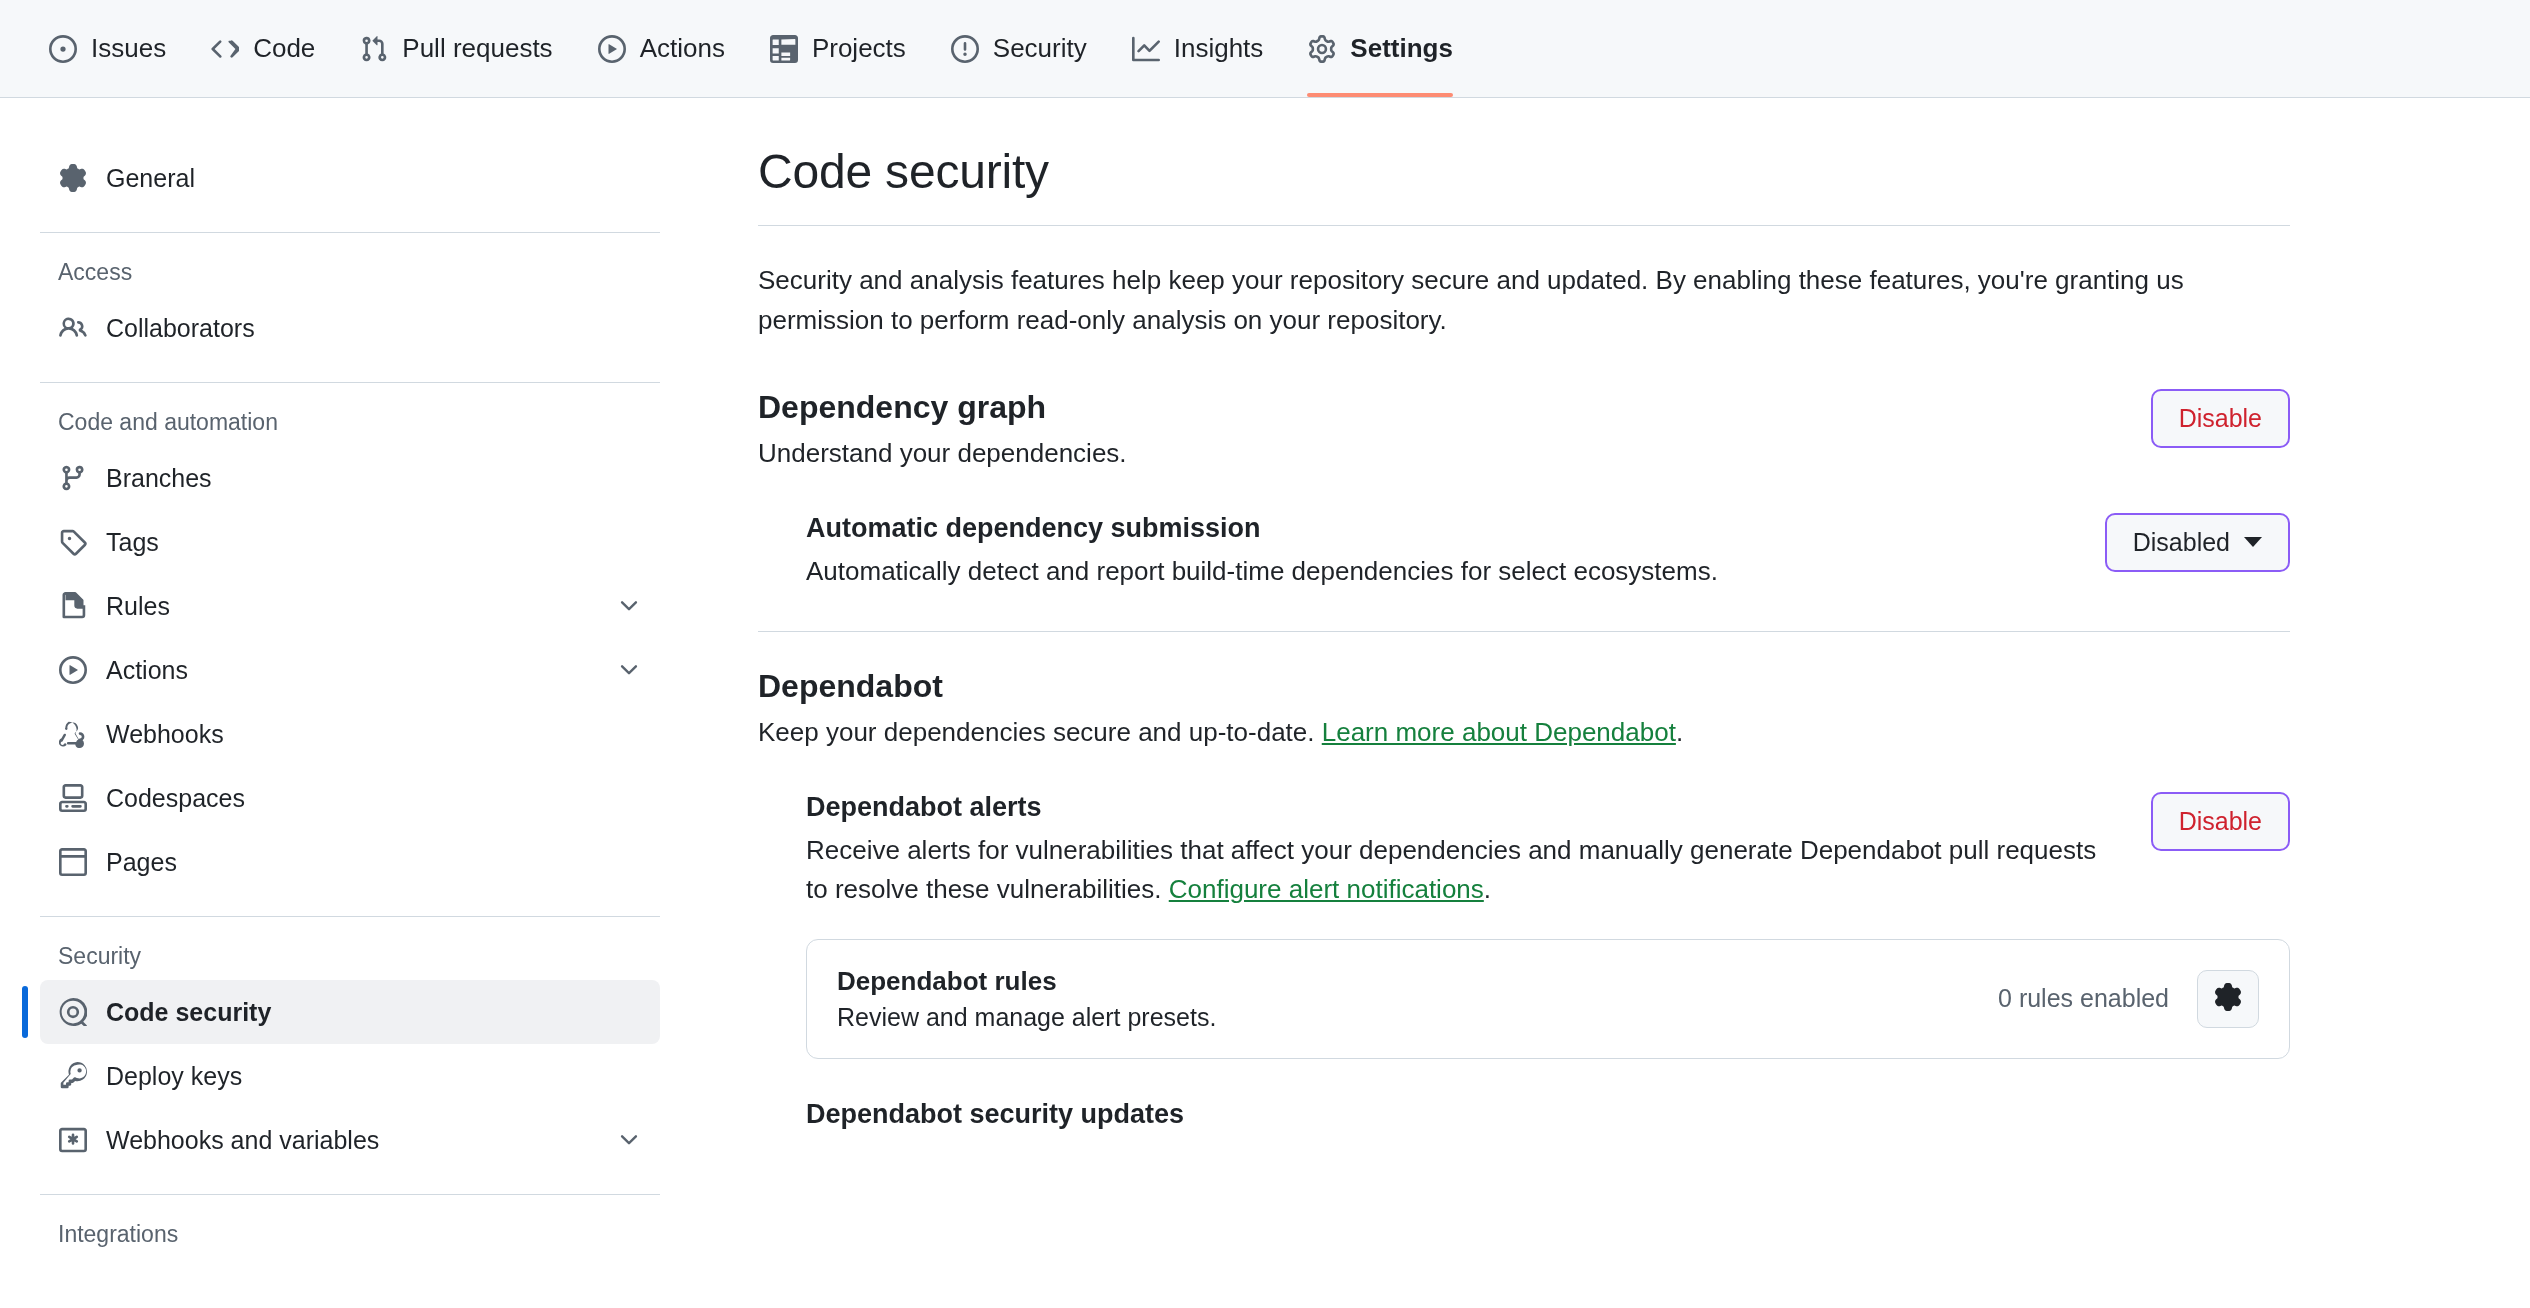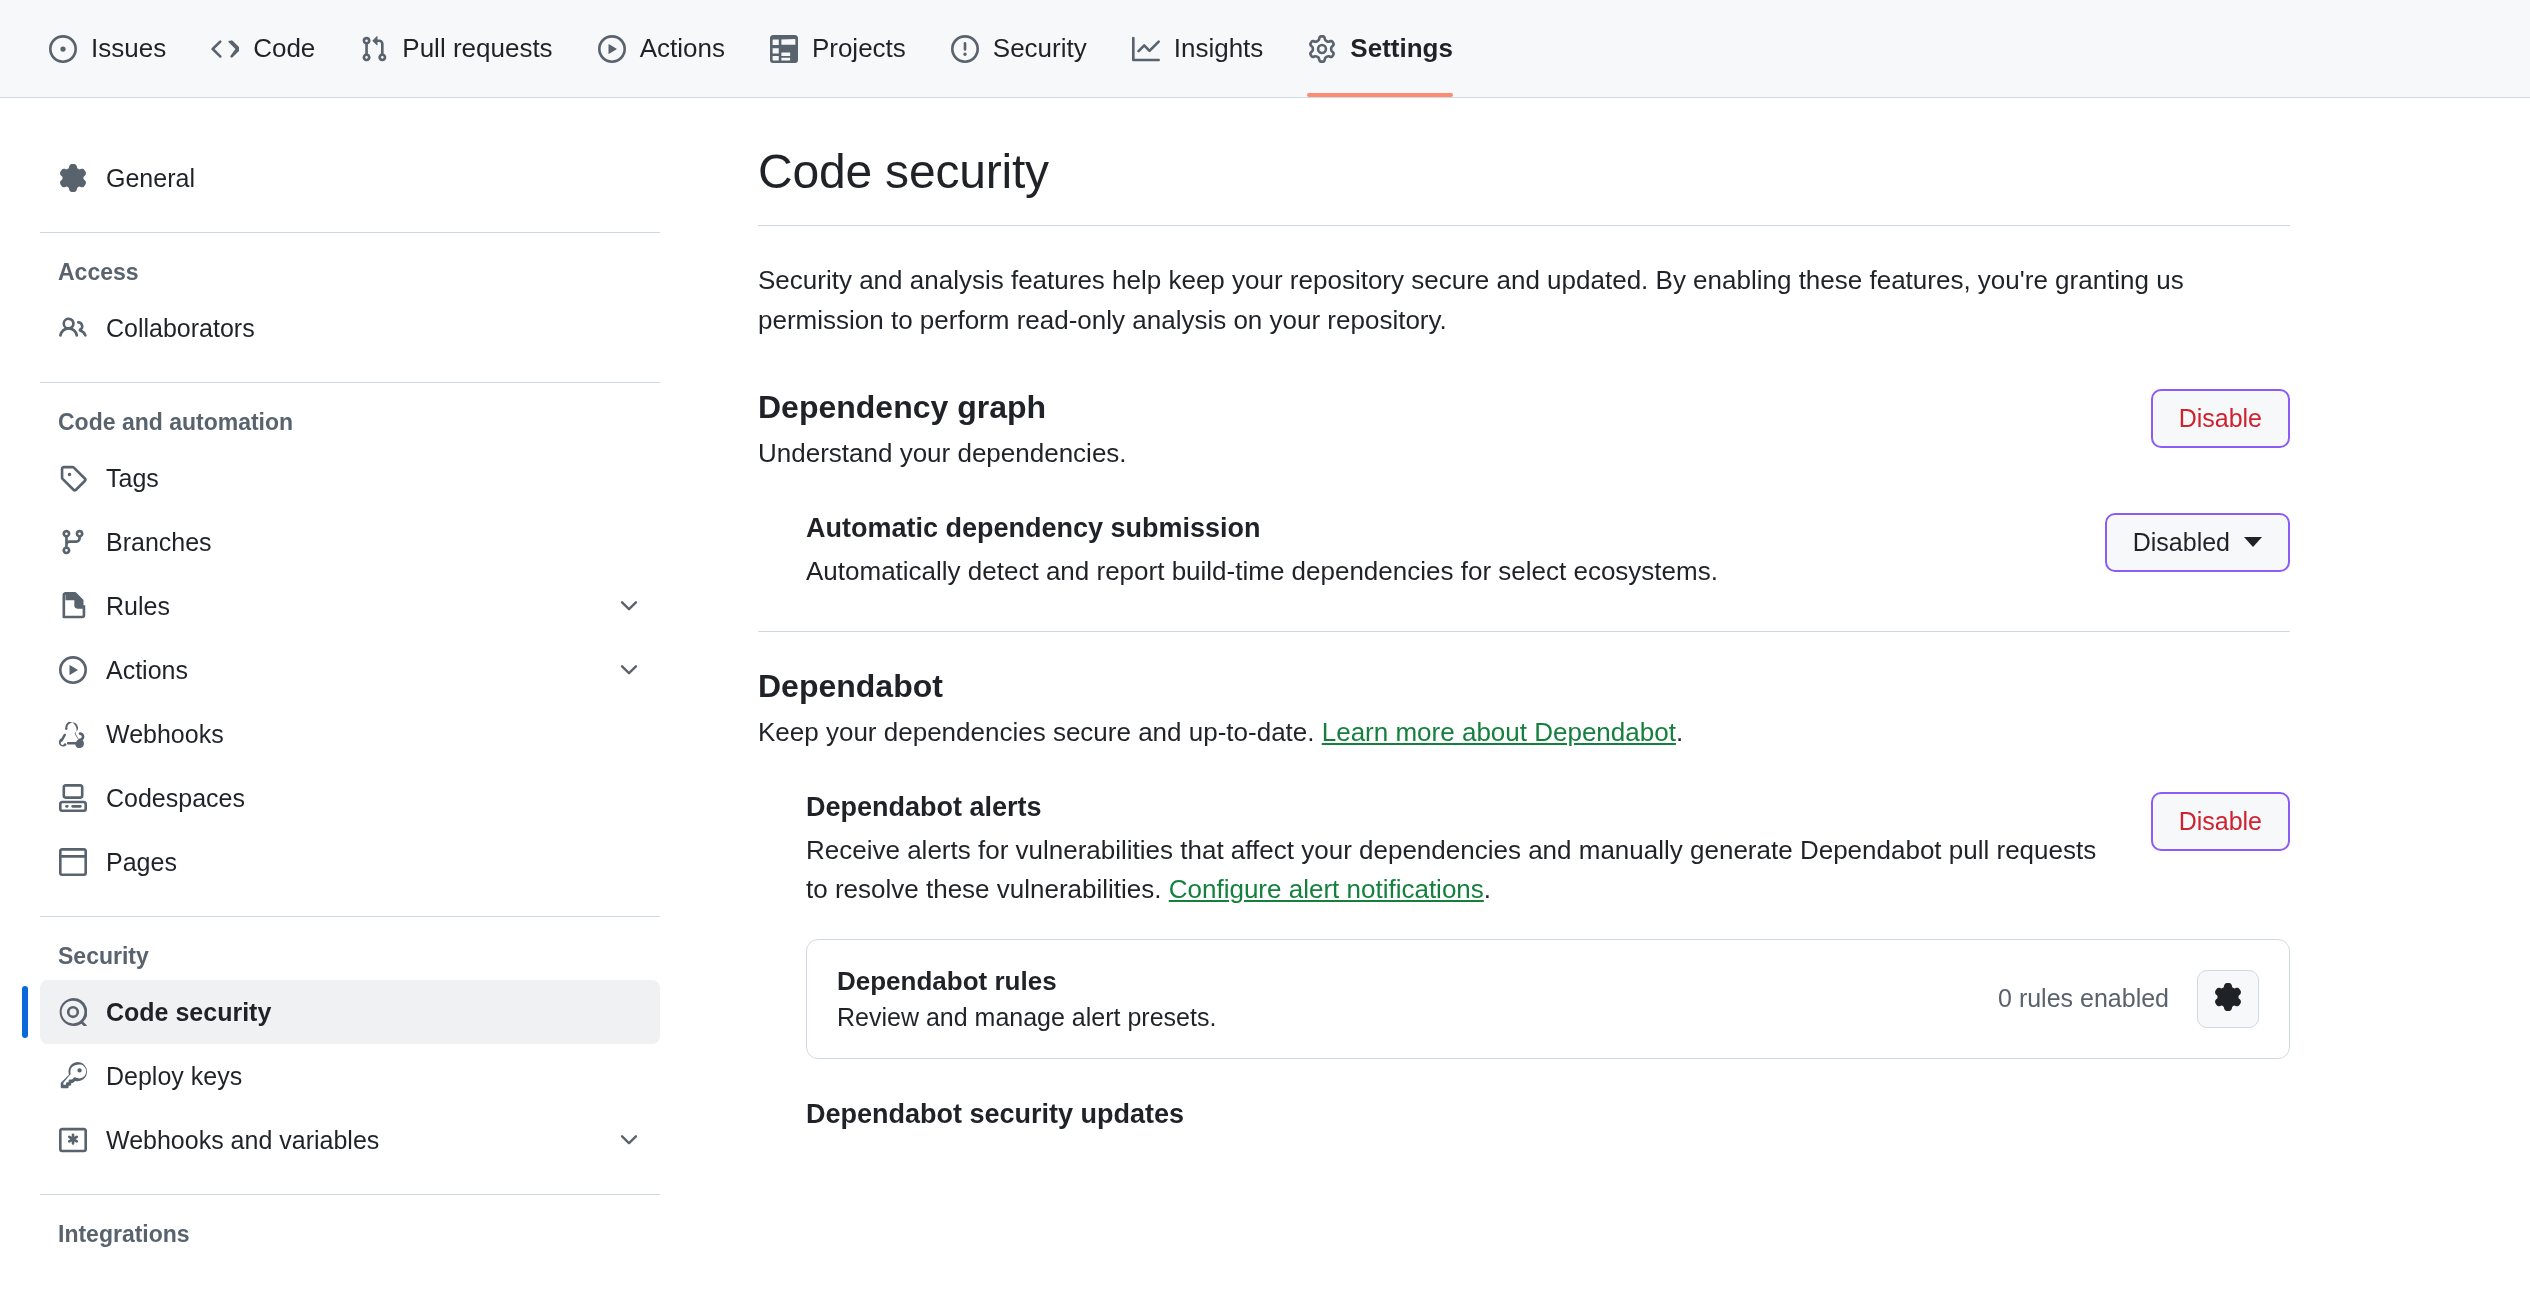--- a/index.html
+++ b/index.html
@@ -84,21 +84,21 @@
     position: absolute;
     left: -18px; top: 6px;
     width: 6px; height: 52px;
     border-radius: 6px;
     background: #0969da;
   }
   .side-icon { width: 30px; height: 30px; display: inline-flex; align-items: center; justify-content: center; color: #59636e; flex: none; }
   .chev { color: #59636e; display: inline-flex; }
   .side-group-title {
     font-size: 23px;
-    font-weight: bold;
+    font-weight: normal;
     color: #59636e;
     padding: 0 18px;
     margin: 26px 0 10px;
   }
   .side-divider {
     border: 0;
     border-top: 1px solid #d1d9e0;
     margin: 22px 0 0 0;
   }
 
@@ -314,33 +314,33 @@
       <span class="label">Collaborators</span>
     </div>
 
     <hr class="side-divider">
 
     <div class="side-group-title">Code and automation</div>
 
     <div class="side-link">
       <span class="side-icon">
         <svg width="28" height="28" viewBox="0 0 16 16" fill="currentColor">
+            <path d="M9.5 3.25a2.25 2.25 0 1 1 3 2.122V6A2.5 2.5 0 0 1 10 8.5H6a1 1 0 0 0-1 1v1.128a2.251 2.251 0 1 1-1.5 0V5.372a2.25 2.25 0 1 1 1.5 0v1.836A2.493 2.493 0 0 1 6 7h4a1 1 0 0 0 1-1v-.628A2.25 2.25 0 0 1 9.5 3.25Zm-6 0a.75.75 0 1 0 1.5 0 .75.75 0 0 0-1.5 0Zm8.25-.75a.75.75 0 1 0 0 1.5.75.75 0 0 0 0-1.5ZM4.25 12a.75.75 0 1 0 0 1.5.75.75 0 0 0 0-1.5Z"></path>
+          </svg>
+      </span>
+      <span class="label">Branches</span>
+    </div>
+
+    <div class="side-link">
+      <span class="side-icon">
+        <svg width="28" height="28" viewBox="0 0 16 16" fill="currentColor">
             <path d="M1 7.775V2.75C1 1.784 1.784 1 2.75 1h5.025c.464 0 .91.184 1.238.513l6.25 6.25a1.75 1.75 0 0 1 0 2.474l-5.026 5.026a1.75 1.75 0 0 1-2.474 0l-6.25-6.25A1.752 1.752 0 0 1 1 7.775Zm1.5 0c0 .066.026.13.073.177l6.25 6.25a.25.25 0 0 0 .354 0l5.025-5.025a.25.25 0 0 0 0-.354l-6.25-6.25a.25.25 0 0 0-.177-.073H2.75a.25.25 0 0 0-.25.25ZM6 5a1 1 0 1 1 0 2 1 1 0 0 1 0-2Z"></path>
           </svg>
       </span>
       <span class="label">Tags</span>
-    </div>
-
-    <div class="side-link">
-      <span class="side-icon">
-        <svg width="28" height="28" viewBox="0 0 16 16" fill="currentColor">
-            <path d="M9.5 3.25a2.25 2.25 0 1 1 3 2.122V6A2.5 2.5 0 0 1 10 8.5H6a1 1 0 0 0-1 1v1.128a2.251 2.251 0 1 1-1.5 0V5.372a2.25 2.25 0 1 1 1.5 0v1.836A2.493 2.493 0 0 1 6 7h4a1 1 0 0 0 1-1v-.628A2.25 2.25 0 0 1 9.5 3.25Zm-6 0a.75.75 0 1 0 1.5 0 .75.75 0 0 0-1.5 0Zm8.25-.75a.75.75 0 1 0 0 1.5.75.75 0 0 0 0-1.5ZM4.25 12a.75.75 0 1 0 0 1.5.75.75 0 0 0 0-1.5Z"></path>
-          </svg>
-      </span>
-      <span class="label">Branches</span>
     </div>
 
     <div class="side-link">
       <span class="side-icon">
         <svg width="28" height="28" viewBox="0 0 16 16" fill="currentColor">
             <path d="M3.75 1.5a.25.25 0 0 0-.25.25V13.5h9.75a.25.25 0 0 0 .25-.25V9.5h-3a1.75 1.75 0 0 1-1.75-1.75v-3H3.75Zm6.5.5v5.25c0 .138.112.25.25.25H15V13.25A1.75 1.75 0 0 1 13.25 15H2.75A.75.75 0 0 1 2 14.25V1.75C2 .784 2.784 0 3.75 0h5.5a.75.75 0 0 1 .53.22l4 4a.75.75 0 0 1 .22.53V8h-3.5a.25.25 0 0 1-.25-.25V2Z"></path>
           </svg>
       </span>
       <span class="label">Rules</span>
       <span class="chev">

